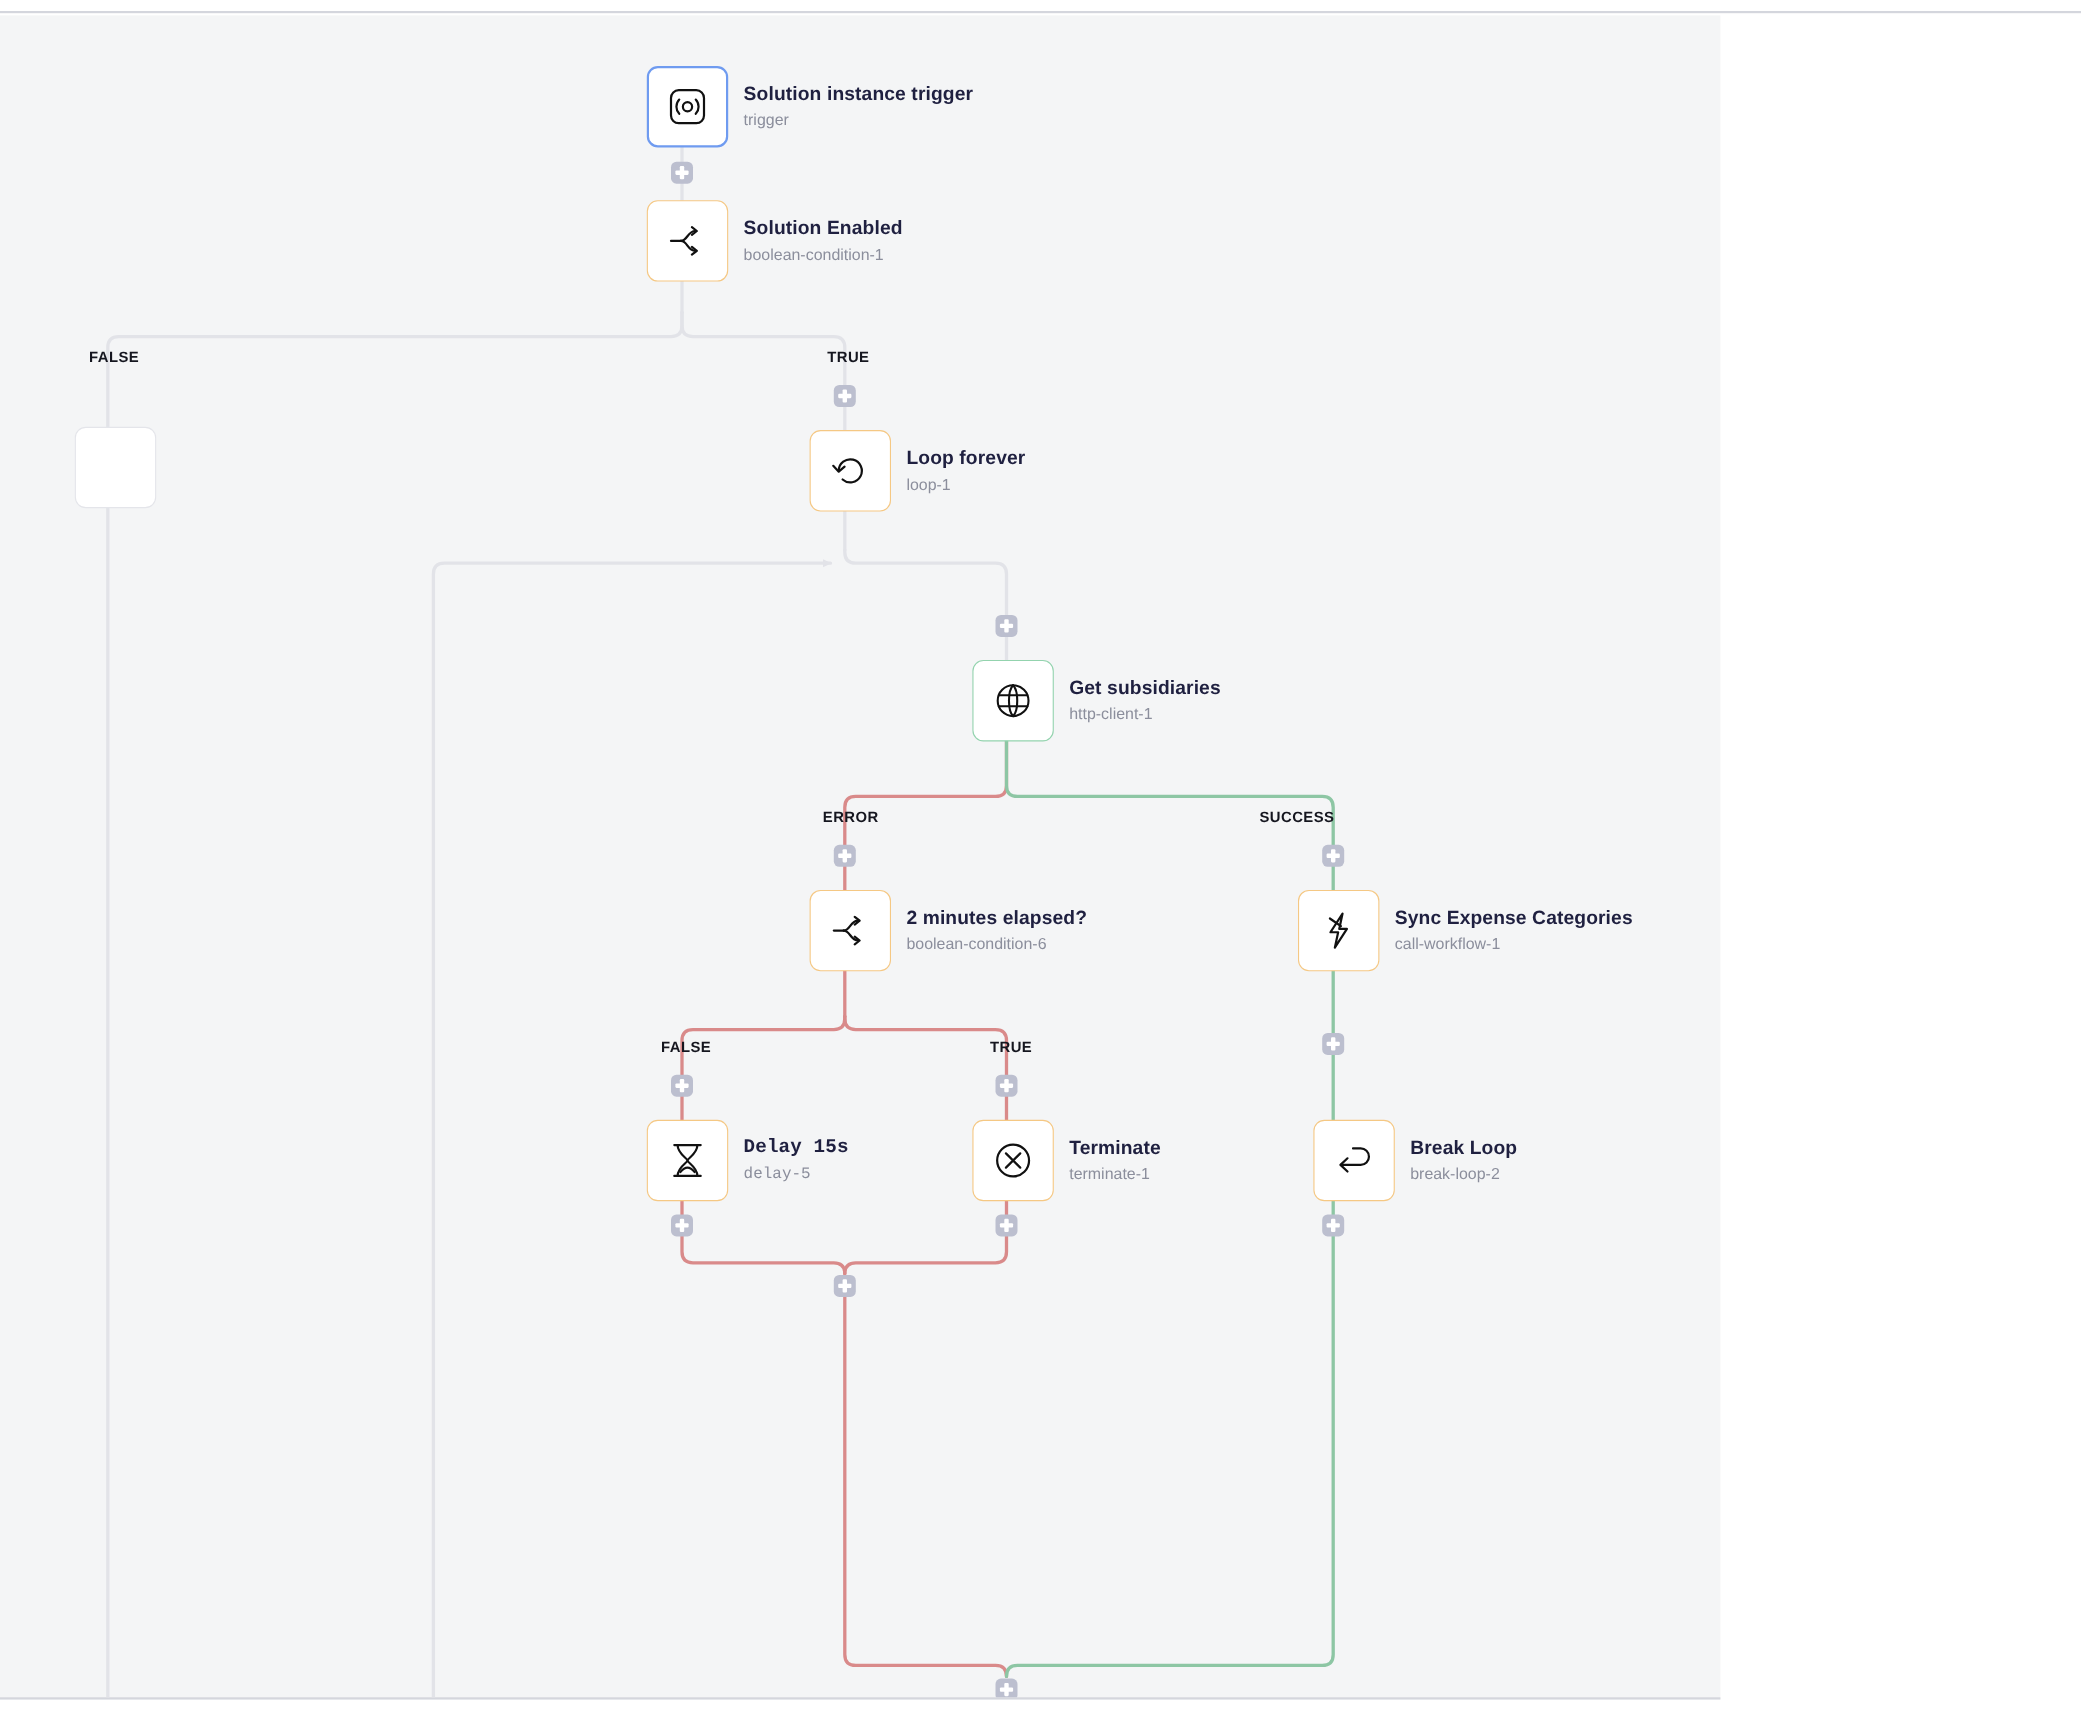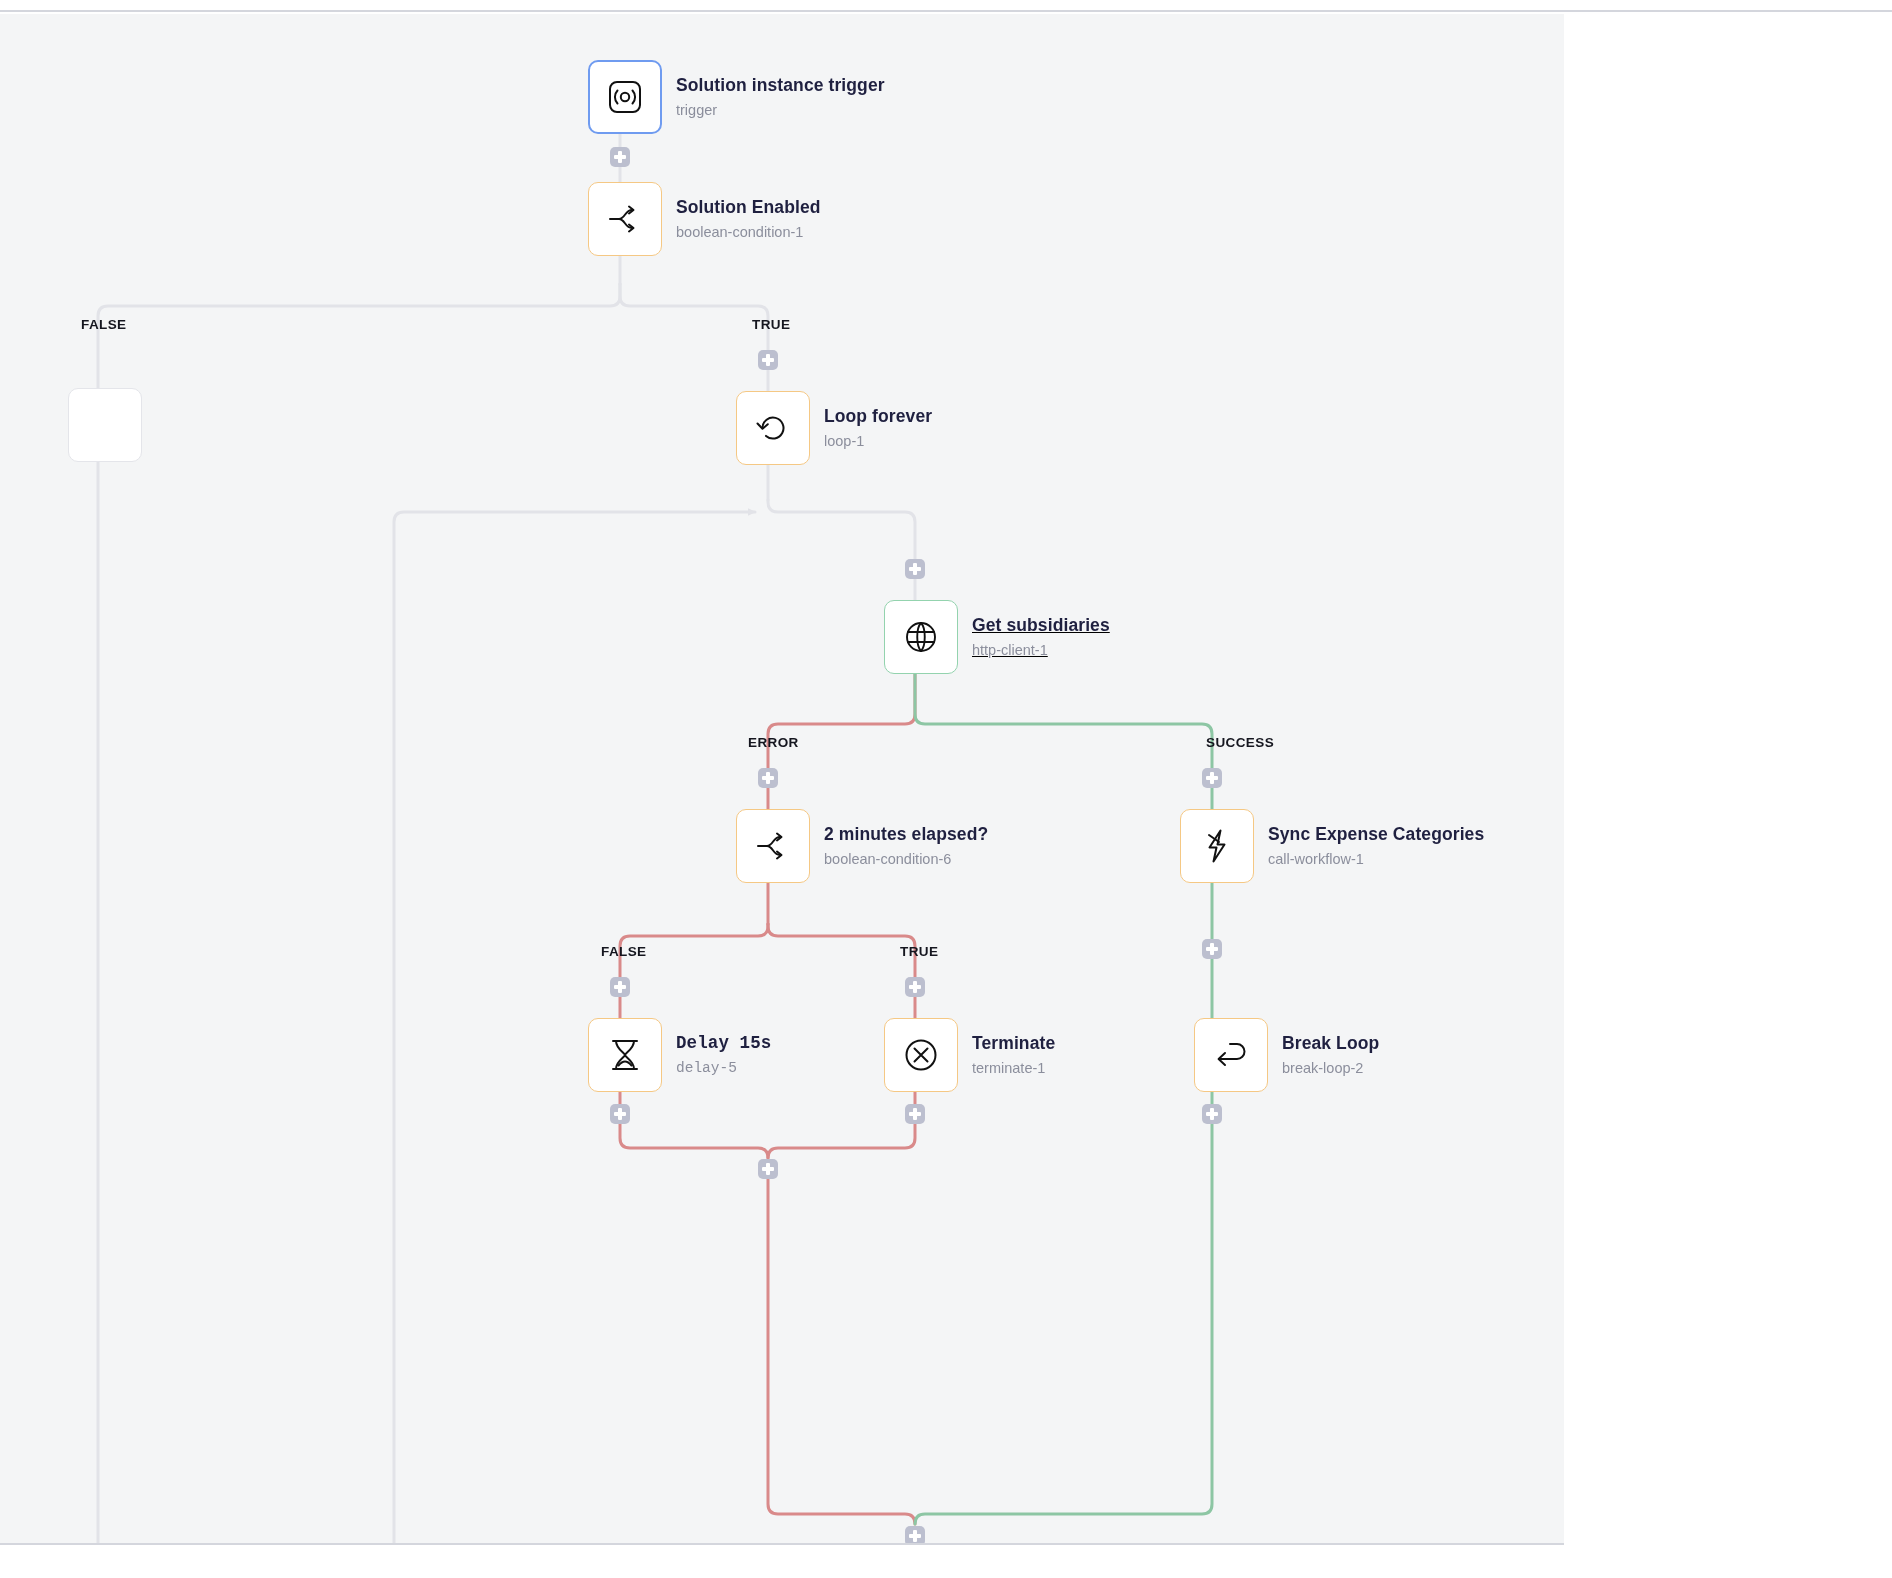--- a/index.html
+++ b/index.html
@@ -169,21 +169,21 @@
             <path d="M4.5 15.5 L9.5 20.8 L14.8 16.2"></path>
           </svg>
         </span>
       </div>
       <div class="node-text">
         <div class="node-title">Loop forever</div>
         <div class="node-sub">loop-1</div>
       </div>
     </div>
 
-    <div class="node" style="left:884px;top:586px;text-decoration:underline;">
+    <div class="node" style="left:884px;top:586px;">
       <div class="node-box accent-green">
         <span>
           <svg width="40" height="40" viewBox="0 0 40 40" fill="none" stroke="#111" stroke-width="1.9" stroke-linecap="round" stroke-linejoin="round">
             <circle cx="20" cy="20" r="14"></circle>
             <path d="M20 6 C15 11 15 29 20 34"></path>
             <path d="M20 6 C25 11 25 29 20 34"></path>
             <path d="M7 15 L33 15 M7 25 L33 25"></path>
           </svg>
         </span>
       </div>
@@ -269,21 +269,21 @@
       </div>
       <div class="node-text">
         <div class="node-title">Break Loop</div>
         <div class="node-sub">break-loop-2</div>
       </div>
     </div>
 
     <div class="branch-label" style="left:81px;top:303px;">FALSE</div>
     <div class="branch-label" style="left:752px;top:303px;">TRUE</div>
     <div class="branch-label" style="left:748px;top:721px;">ERROR</div>
-    <div class="branch-label" style="left:1206px;top:721px;">SUCCESS</div>
+    <div class="branch-label" style="left:1145px;top:721px;">SUCCESS</div>
     <div class="branch-label" style="left:601px;top:930px;">FALSE</div>
     <div class="branch-label" style="left:900px;top:930px;">TRUE</div>
 
     <div class="plus" style="left:610px;top:133px;"></div>
     <div class="plus" style="left:758px;top:336px;"></div>
     <div class="plus" style="left:905px;top:545px;"></div>
     <div class="plus" style="left:758px;top:754px;"></div>
     <div class="plus" style="left:1202px;top:754px;"></div>
     <div class="plus" style="left:610px;top:963px;"></div>
     <div class="plus" style="left:905px;top:963px;"></div>

